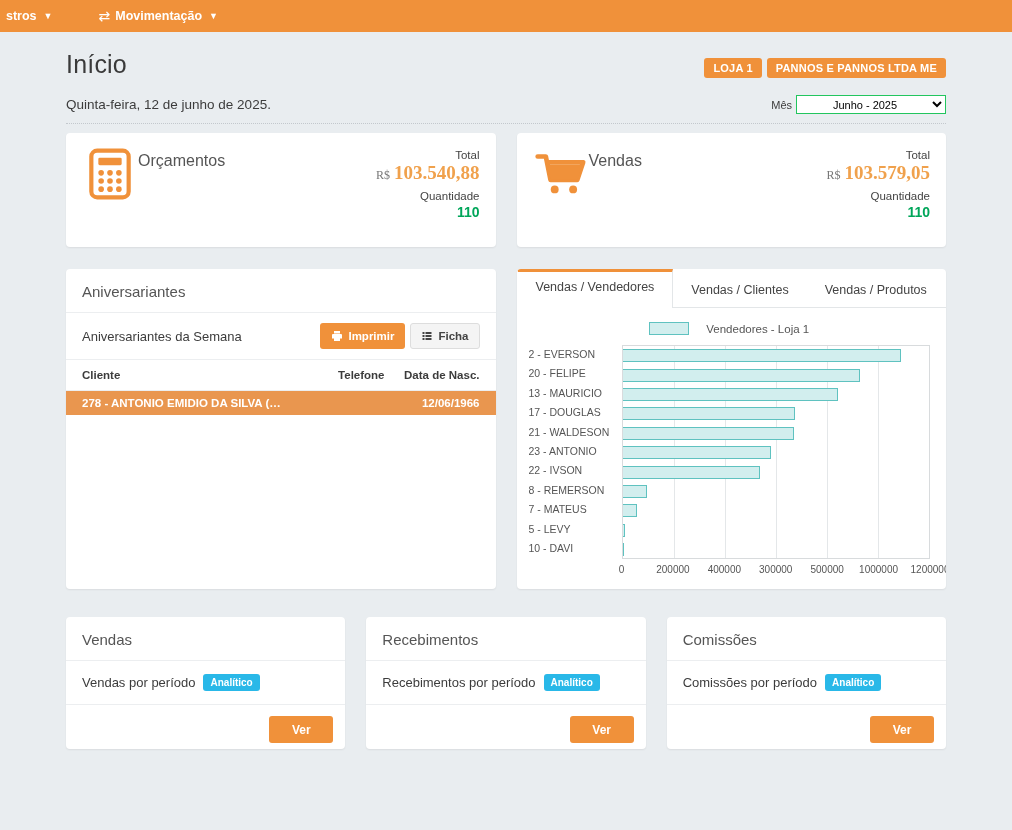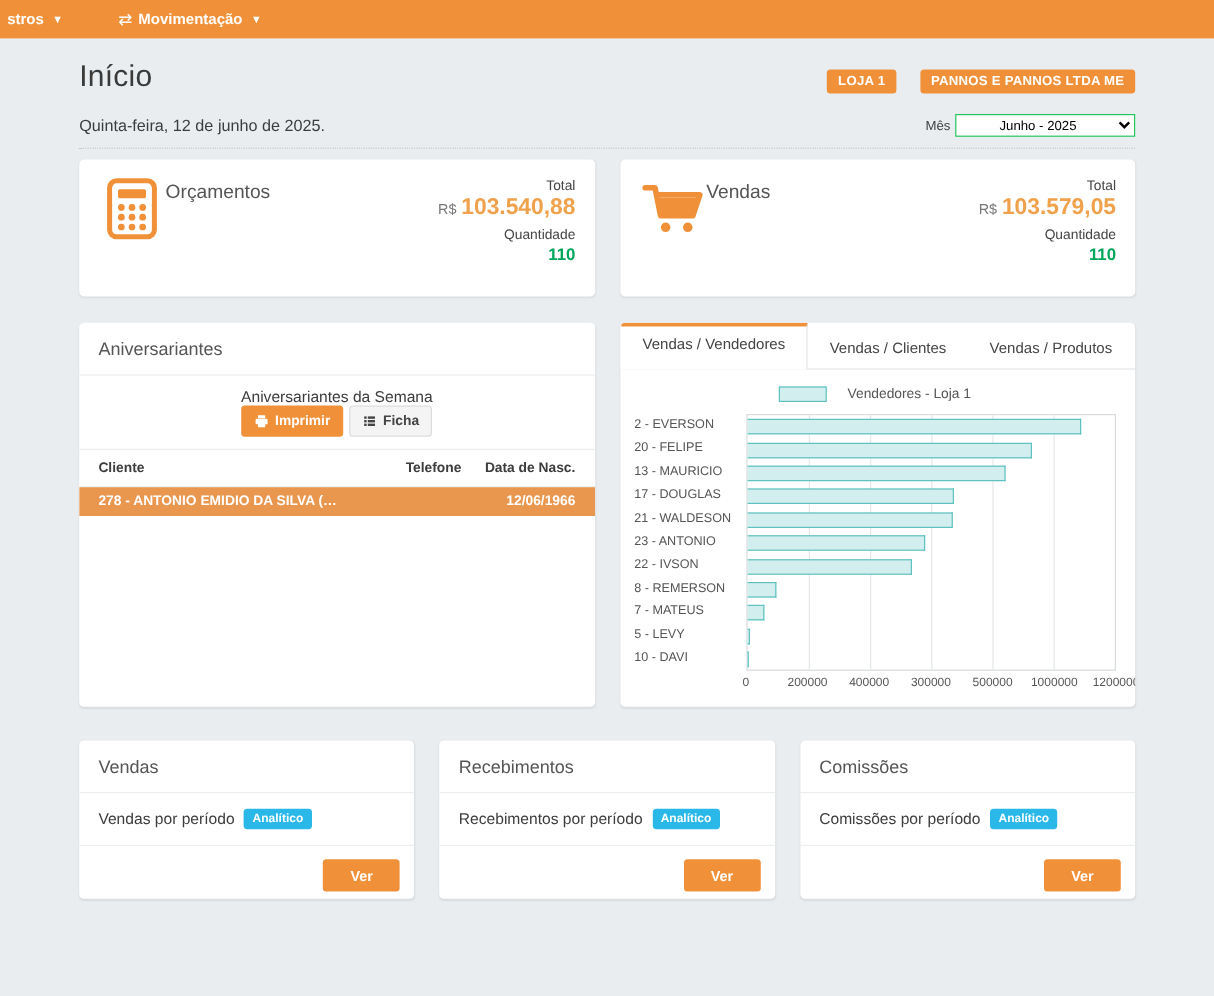--- a/index.html
+++ b/index.html
@@ -13,50 +13,50 @@
   .nav-item { color:#fff; font-size:12.5px; font-weight:700; display:flex; align-items:center;
               gap:5px; cursor:pointer; padding:0 4px; white-space:nowrap; }
   .nav-item.first { margin-left:2px; }
   .nav-item.second { margin-left:38px; }
   .caret { font-size:9px; margin-left:2px; }
   .exch-icon { font-size:14px; font-weight:400; }
   
   .page { padding:0 66px; }
   .header-row { display:flex; justify-content:space-between; align-items:flex-start; margin-top:18px; }
   .page-title { font-size:25px; color:#3a3a3a; font-weight:400; letter-spacing:.2px; }
-  .badges { display:flex; gap:20px; margin-top:8px;padding-left:12px; }
+  .badges { display:flex; gap:5px; margin-top:8px;padding-left:12px; }
   .badge-orange { background:#f0913a; color:#fff; font-size:11px; font-weight:700;
                   padding:4px 9px; border-radius:3px; letter-spacing:.2px; }
   .date-row { display:flex; justify-content:space-between; align-items:center; margin-top:16px; }
   .date-text { font-size:13.5px; color:#3c3c3c; }
   .month-wrap { display:flex; align-items:center; gap:4px; font-size:11px; color:#3c3c3c; }
   .month-wrap select { font-size:11px; width:150px; height:19px; border:1px solid #22c55e;
                        background:#fff; font-family:inherit;text-align:center; }
   .dotted-sep { border-bottom:1px dotted #c3c8cd; margin-top:9px; }
   
   .card { background:#fff; border-radius:4px; box-shadow:0 1px 2px rgba(0,0,0,.07); }
   .row-grid { display:flex; gap:21px; }
   .row1 { margin-top:9px; }
   .row1 .card { flex:1; height:114px; padding:13px 16px; display:flex; justify-content:space-between; }
   .sum-left { display:flex; flex-direction:row; }
   .sum-icon { width:56px; height:56px; color:#f0913a; }
   .sum-label { font-size:16px; color:#555; margin-top:6px; }
   .sum-right { text-align:right; display:flex; flex-direction:column; }
   .sum-total-label { font-size:11.5px; color:#444; margin-top:3px; }
-  .sum-value { margin-top:1px; }
+  .sum-value { margin-top:1px;font-family:Liberation Serif, serif; }
   .sum-currency { font-size:12px; color:#777; margin-right:4px; }
   .sum-amount { font-size:19px; font-weight:700; color:#f0a14c; }
   .sum-qty-label { font-size:11.5px; color:#444; margin-top:6px; }
   .sum-qty { font-size:14px; font-weight:700; color:#00a65a; margin-top:2px; }
   
   .row2 { margin-top:22px; }
   .row2 .card { flex:1; height:320px; overflow:hidden; }
   .card-header { padding:14px 16px 12px; font-size:15px; color:#555; border-bottom:1px solid #eceef0; }
   .bday-sub { display:flex; justify-content:space-between; align-items:center;
-              padding:10px 16px; border-bottom:1px solid #eceef0;flex-direction:column; }
+              padding:10px 16px; border-bottom:1px solid #eceef0; }
   .bday-sub-label { font-size:13px; color:#3c3c3c; }
   .btn { border:none; border-radius:3px; font-family:inherit; font-size:11.5px; font-weight:700;
          cursor:pointer; display:inline-flex; align-items:center; gap:5px; }
   .btn-orange { background:#f0913a; color:#fff; padding:7px 11px; }
   .btn-light { background:#f4f4f4; color:#444; padding:6px 10px; border:1px solid #ddd; }
   .btn-group { display:flex; gap:5px; }
   .bday-table-head { display:flex; padding:9px 16px; font-size:11.5px; font-weight:700;
                      color:#3c3c3c; border-bottom:1px solid #eceef0; }
   .col-cliente { flex:1; }
   .col-telefone { width:90px; text-align:right; }

